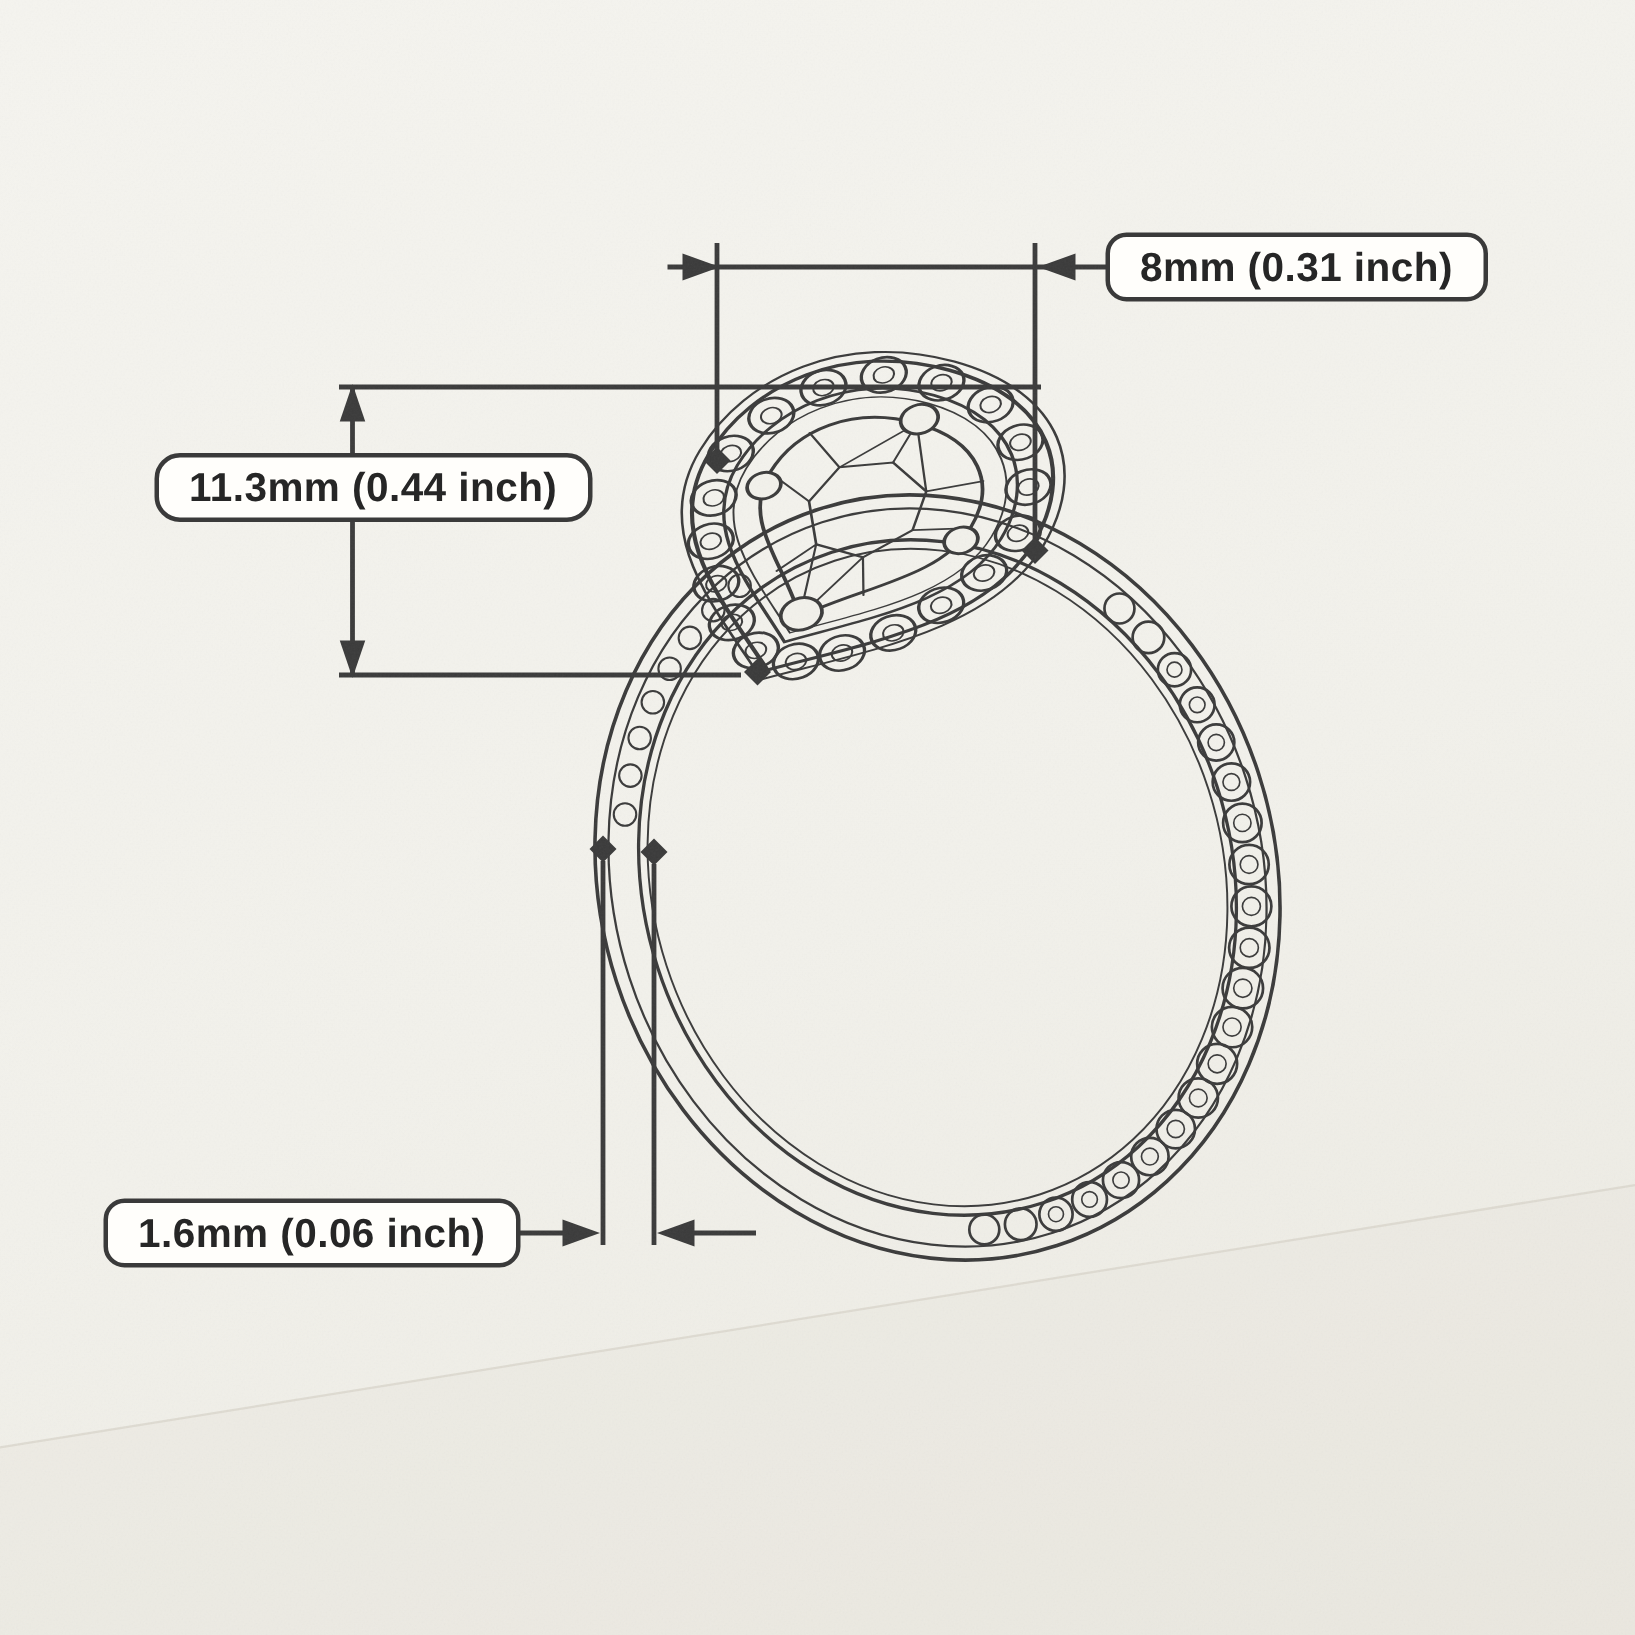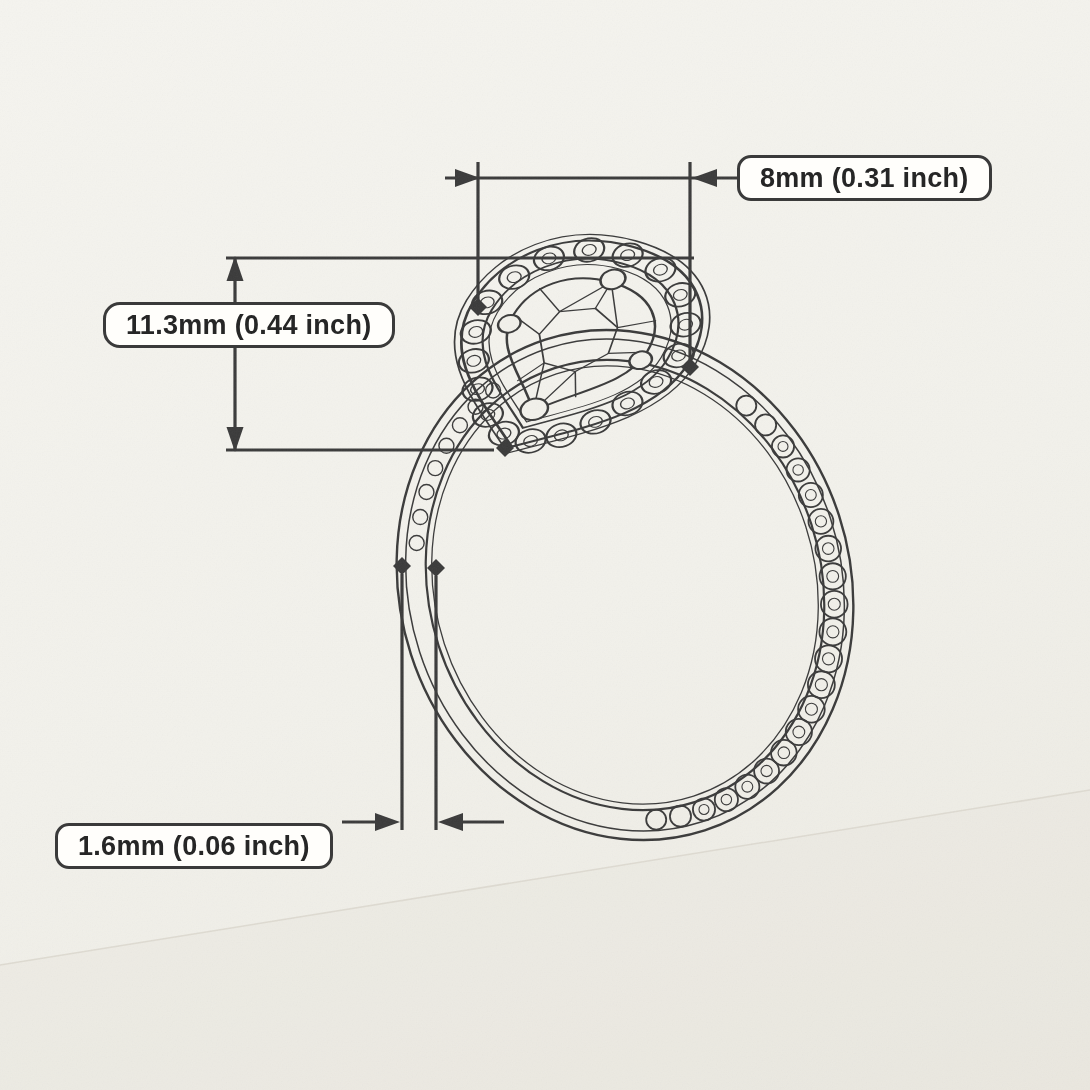--- a/index.html
+++ b/index.html
@@ -24,21 +24,21 @@
     height:46px;padding:0 20px;
     background:var(--label-background);
     border:3px solid var(--line);
     border-radius:14px;
     font-size:27px;font-weight:700;color:var(--label-text);
     letter-spacing:.3px;white-space:nowrap;box-sizing:border-box;
     z-index:3;
   }
   #label-width{left:737px;top:155px;}
   #label-height{left:103px;top:302px;border-radius:17px;}
-  #label-band{left:55px;top:799px;margin-top:24px;}
+  #label-band{left:69px;top:799px;}
 </style>
 </head>
 <body>
 
 <div class="canvas">
 
   <svg width="1090" height="1090" viewBox="0 0 1090 1090">
     <defs>
       <filter id="grain" x="0" y="0" width="100%" height="100%">
         <feTurbulence type="fractalNoise" baseFrequency="0.8" numOctaves="2" stitchTiles="stitch"></feTurbulence>

